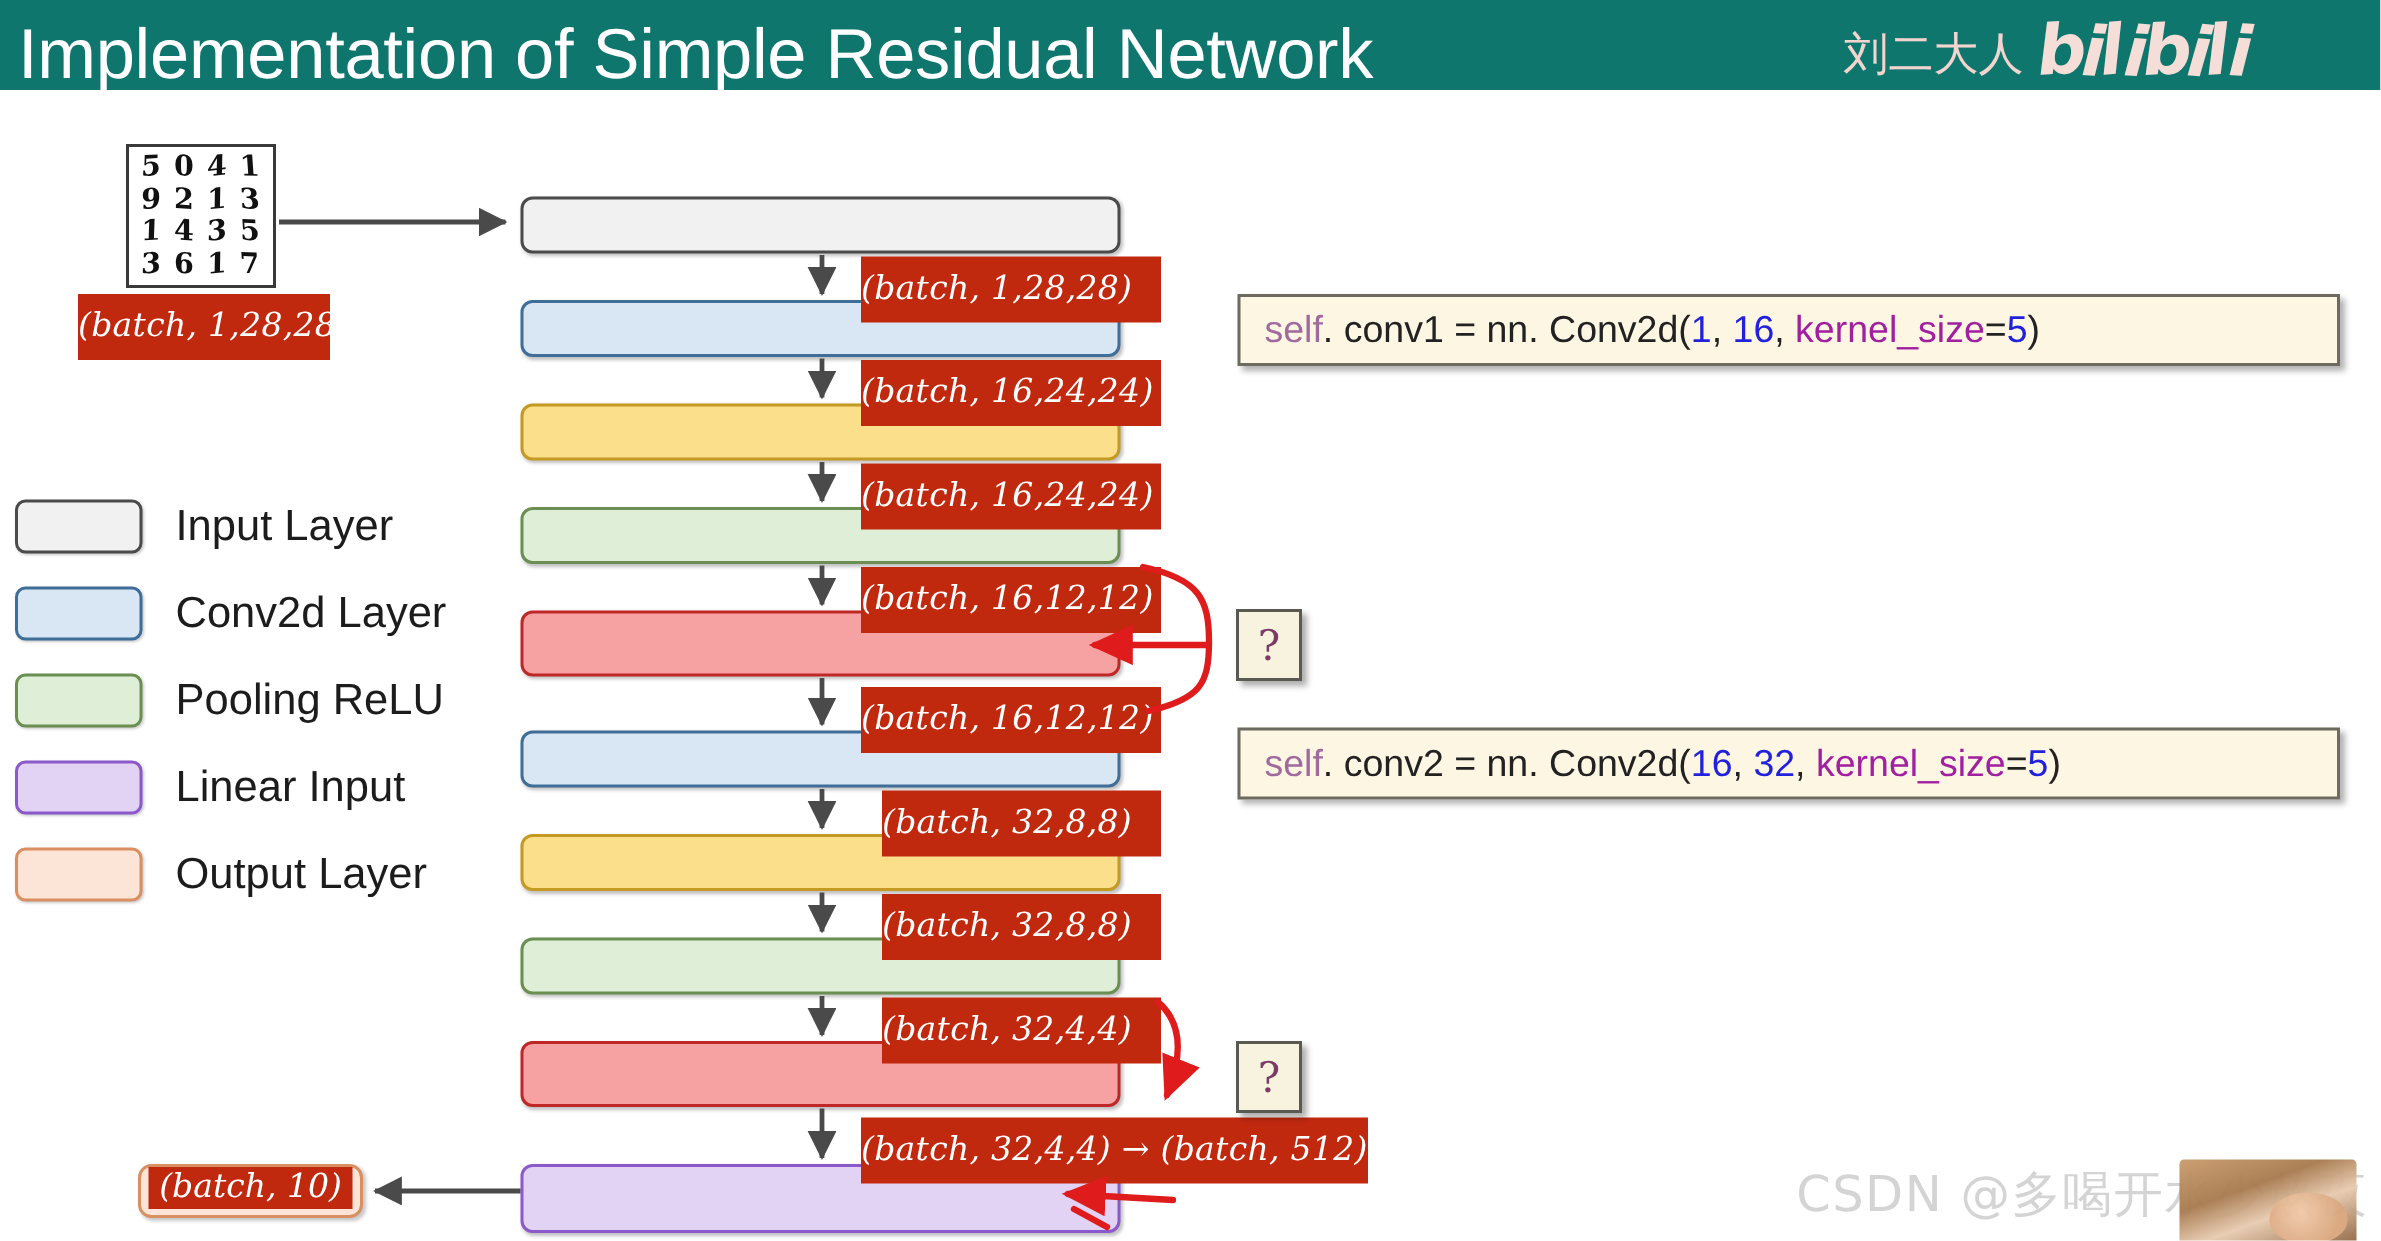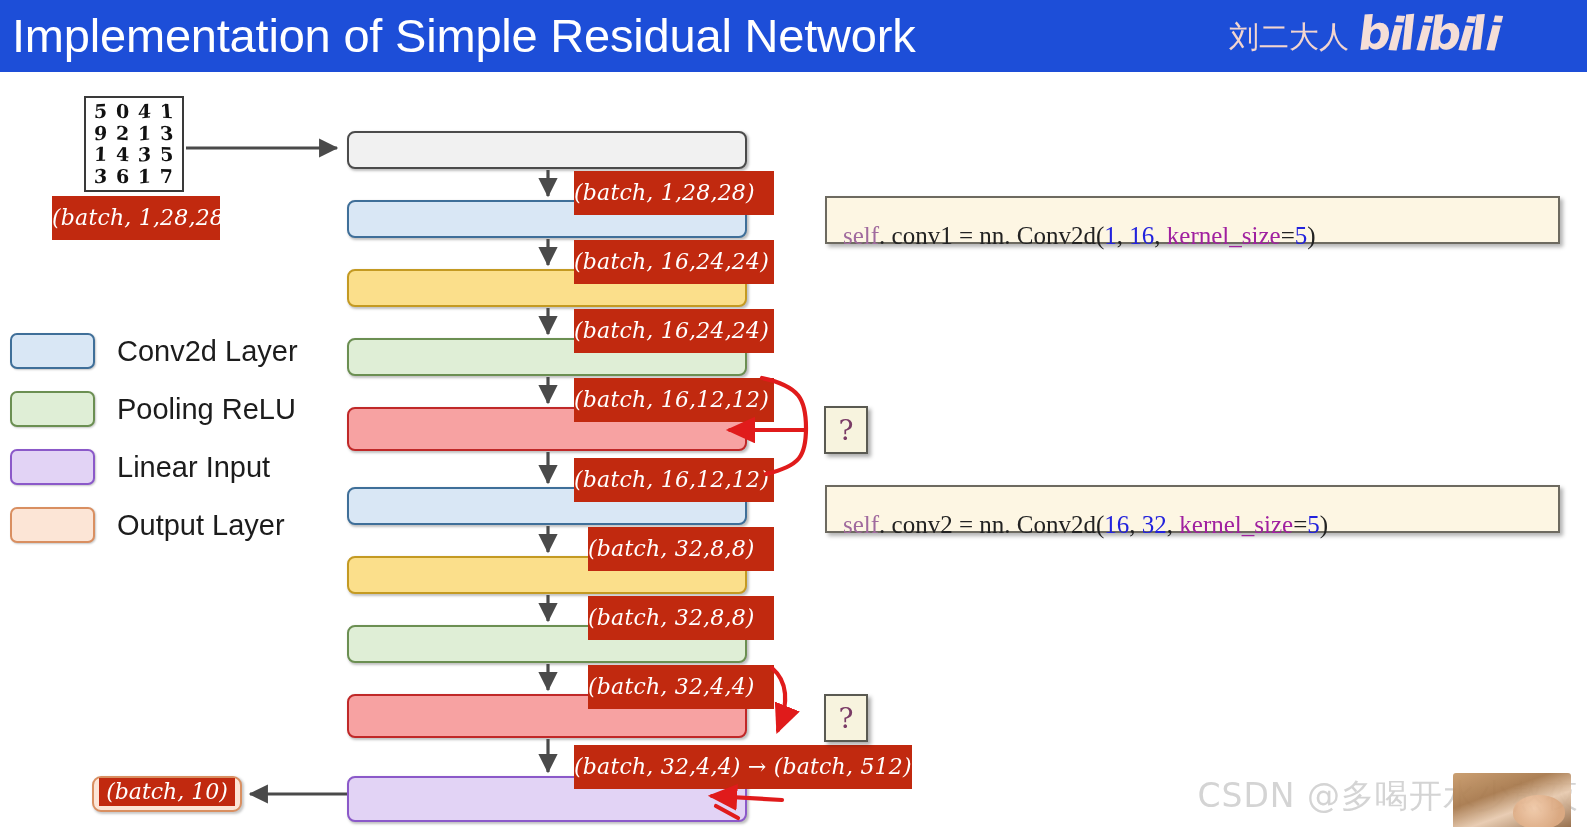--- a/index.html
+++ b/index.html
@@ -7,22 +7,22 @@
   body{
     width:1587px;height:827px;overflow:hidden;
     background:#ffffff;
     font-family:"Liberation Sans", sans-serif;
     position:relative;
   }
   #slide{position:absolute;left:0;top:0;width:1587px;height:827px;}
 
   
   .header{
-    position:absolute;left:0;top:0;width:1587px;height:72px;
-    background:#1d4ed8;
+    position:absolute;left:0;top:0;width:1587px;height:60px;
+    background:#0f766e;
   }
   .header-title{
     position:absolute;left:12px;top:2px;
     font-size:47px;line-height:68px;color:#ffffff;
     font-family:"Liberation Sans", sans-serif;
     font-weight:400;letter-spacing:-0.2px;white-space:nowrap;
   }
   .header-author{
     position:absolute;right:238px;top:18px;
     font-size:30px;line-height:38px;color:#f3d5cf;
@@ -89,23 +89,23 @@
     position:absolute;left:0;top:0;width:1587px;height:827px;
     pointer-events:none;
   }
 
   
   .codebox{
     position:absolute;
     background:#fdf6e3;border:2px solid #6d6a60;
     box-shadow:3px 3px 4px rgba(0,0,0,.3);
     box-sizing:border-box;
-    font-family:Liberation Serif, serif;
+    font-family:Liberation Sans, sans-serif;
     font-size:25px;line-height:44px;
-    padding:16px 16px;white-space:nowrap;color:#222;
+    padding:0 16px;white-space:nowrap;color:#222;
   }
   .codebox .kw{color:#a06a9e;}
   .codebox .num{color:#2222dd;}
   .codebox .arg{color:#a020a0;}
 
   
   .qbox{
     position:absolute;width:44px;height:48px;
     background:#f7f3de;border:2px solid #5a5a52;
     box-shadow:3px 3px 4px rgba(0,0,0,.32);
@@ -193,20 +193,24 @@
       <span>3</span>
       <span>6</span>
       <span>1</span>
       <span>7</span>
     </div>
   </div>
   <div class="chip" style="left:52px;top:196px;width:168px;">(batch, 1,28,28)</div>
 
   <div class="legend">
     <div class="legend-row">
+      <div class="legend-swatch" style="background:#f1f1f1;border-color:#4b4b4b;"></div>
+      <div class="legend-label">Input Layer</div>
+    </div>
+    <div class="legend-row">
       <div class="legend-swatch" style="background:#d9e7f5;border-color:#3f6f99;"></div>
       <div class="legend-label">Conv2d Layer</div>
     </div>
     <div class="legend-row">
       <div class="legend-swatch" style="background:#dfeed6;border-color:#6b8f52;"></div>
       <div class="legend-label">Pooling ReLU</div>
     </div>
     <div class="legend-row">
       <div class="legend-swatch" style="background:#e2d3f5;border-color:#8b59c9;"></div>
       <div class="legend-label">Linear Input</div>

